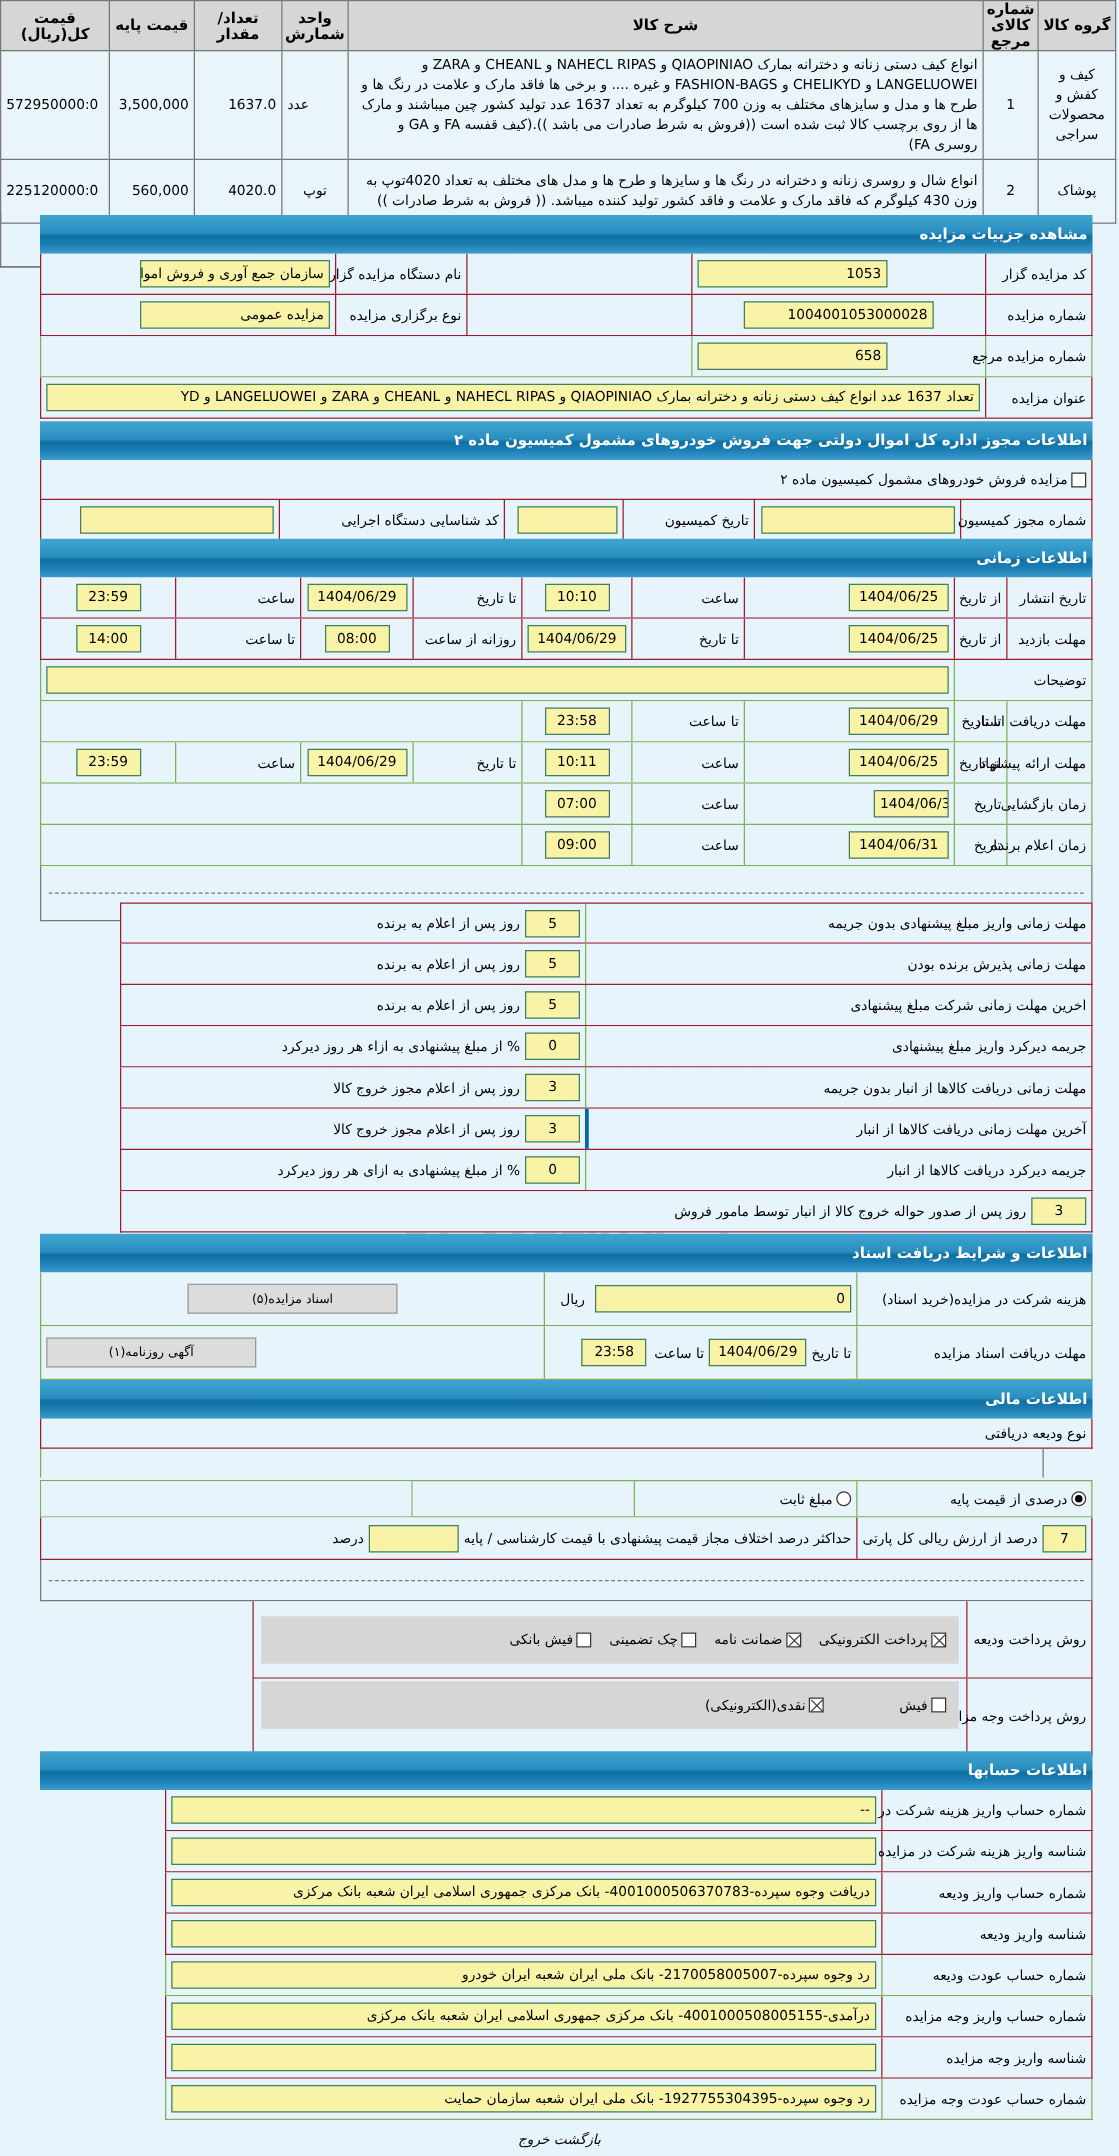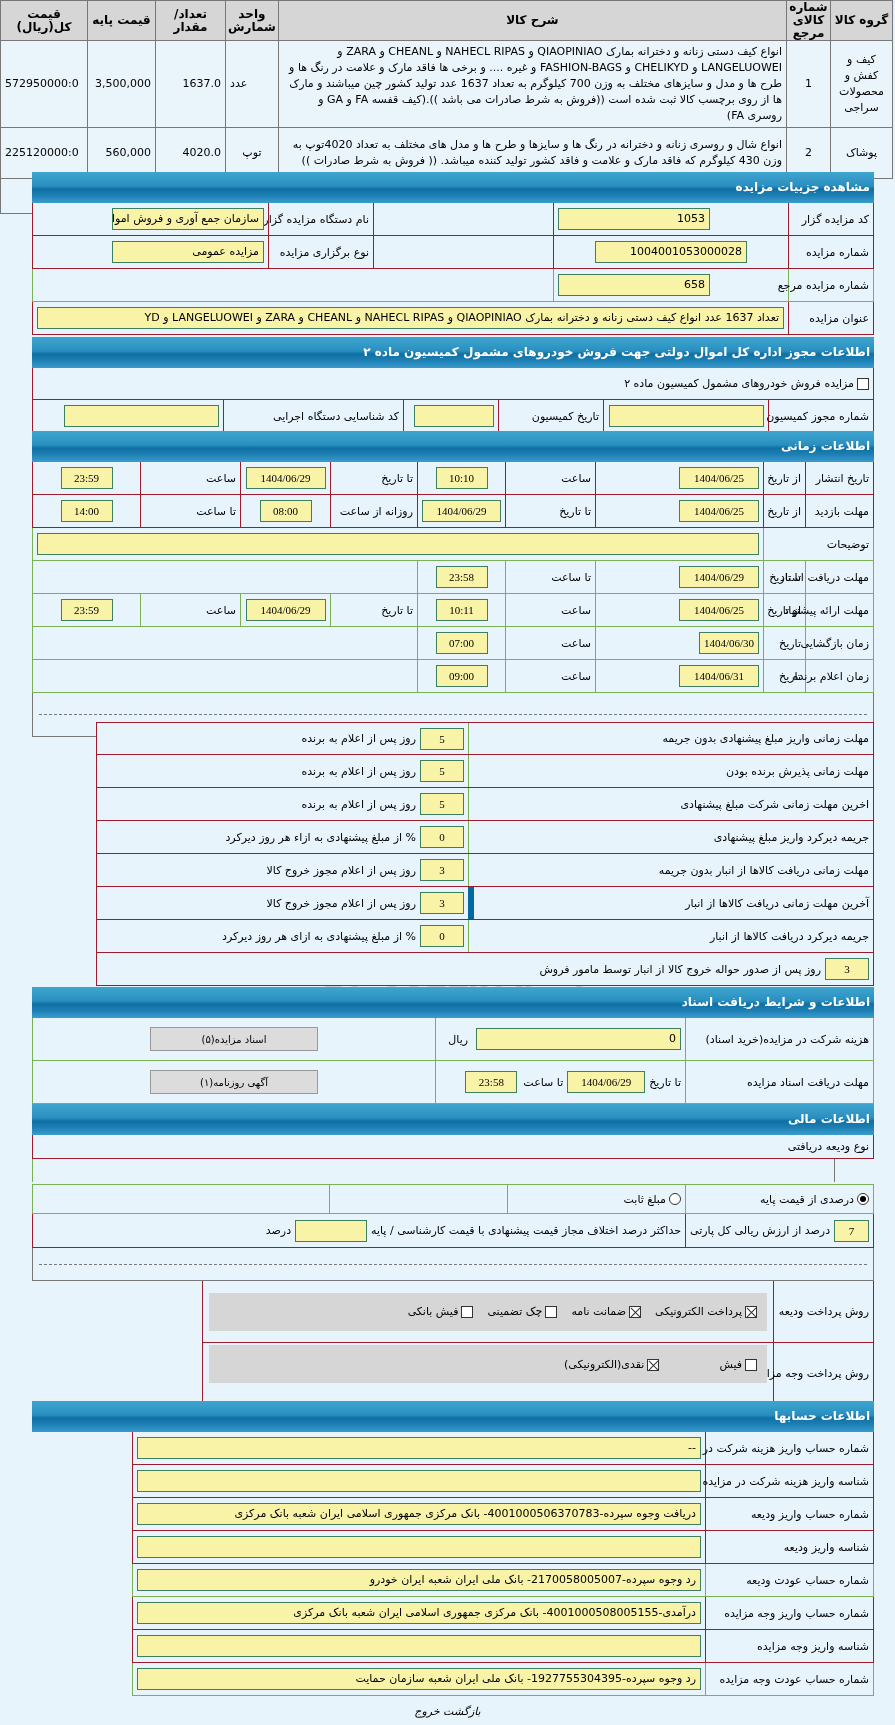--- a/index.html
+++ b/index.html
@@ -40,21 +40,21 @@
   .row.red { border-color: #9b1c2c; }
   .cell { display: flex; align-items: center; padding: 0 4px; border-left: 1px solid #7bb055; }
   .row.red .cell { border-left-color: #9b1c2c; }
   .cell:last-child { border-left: none; }
   .lbl { white-space: nowrap; }
   .inp {
     background: #f8f3a7; border: 1px solid #3f7f60; height: 22px;
     padding: 0 4px; line-height: 20px; font-size: 11px; white-space: nowrap; overflow: hidden;
   }
   .inp.ltrnum { direction: ltr; text-align: right; }
-  .inp.center { text-align: center; direction: ltr; font-family: Liberation Serif, serif; }
+  .inp.center { text-align: center; direction: ltr; }
   .btn-grey {
     background: #dcdcdc; border: 1px solid #999; height: 24px; width: 168px;
     display: flex; align-items: center; justify-content: center; font-size: 10px; cursor: pointer;
   }
   .chk { width: 12px; height: 12px; border: 1px solid #333; background: #fff; display: inline-block; position: relative; margin-left: 3px; vertical-align: middle; }
   .chk.x::before, .chk.x::after { content: ""; position: absolute; left: 5px; top: -1px; width: 1px; height: 13px; background: #333; }
   .chk.x::before { transform: rotate(45deg); }
   .chk.x::after { transform: rotate(-45deg); }
   .radio { width: 12px; height: 12px; border: 1px solid #333; border-radius: 50%; background: #fff; display: inline-block; position: relative; margin-left: 3px; vertical-align: middle; }
   .radio.on::after { content: ""; position: absolute; left: 2px; top: 2px; width: 6px; height: 6px; border-radius: 50%; background: #000; }
@@ -401,21 +401,21 @@
   <div class="row red" style="height:33px">
       <div class="cell" style="width:405px;border-left:1px solid #7bb055">
         <span class="lbl">مهلت زمانی دریافت کالاها از انبار بدون جریمه</span>
       </div>
       <div class="cell" style="flex:1">
         <div class="inp center" style="width:44px">3</div>
         <span class="lbl" style="margin-right:4px">روز پس از اعلام مجوز خروج کالا</span>
       </div>
     </div>
   <div class="row red" style="height:33px">
-      <div class="cell" style="width:405px;border-left:6px solid #0369a1">
+      <div class="cell" style="width:405px;border-left:3px solid #0369a1">
         <span class="lbl">آخرین مهلت زمانی دریافت کالاها از انبار</span>
       </div>
       <div class="cell" style="flex:1">
         <div class="inp center" style="width:44px">3</div>
         <span class="lbl" style="margin-right:4px">روز پس از اعلام مجوز خروج کالا</span>
       </div>
     </div>
   <div class="row red" style="height:33px">
       <div class="cell" style="width:405px;border-left:1px solid #7bb055">
         <span class="lbl">جریمه دیرکرد دریافت کالاها از انبار</span>
@@ -450,21 +450,21 @@
   <div class="row" style="height:43px">
     <div class="cell" style="width:188px">
         <span class="lbl">مهلت دریافت اسناد مزایده</span>
       </div>
     <div class="cell" style="width:250px;border-left:1px solid #7bb055">
       <span class="lbl">تا تاریخ</span>
       <div class="inp center" style="width:78px;margin:0 4px">1404/06/29</div>
       <span class="lbl">تا ساعت</span>
       <div class="inp center" style="width:52px;margin-right:6px">23:58</div>
     </div>
-    <div class="cell" style="flex:1;justify-content:center">
+    <div class="cell" style="flex:1;justify-content:flex-end">
       <div class="btn-grey">آگهی روزنامه(۱)</div>
     </div>
   </div>
 </div>
 
 <div class="panel" style="top:1104px">
   <div class="sec-head">اطلاعات مالی</div>
   <div class="row red" style="height:24px">
     <div class="cell" style="flex:1">
         <span class="lbl">نوع ودیعه دریافتی</span>

